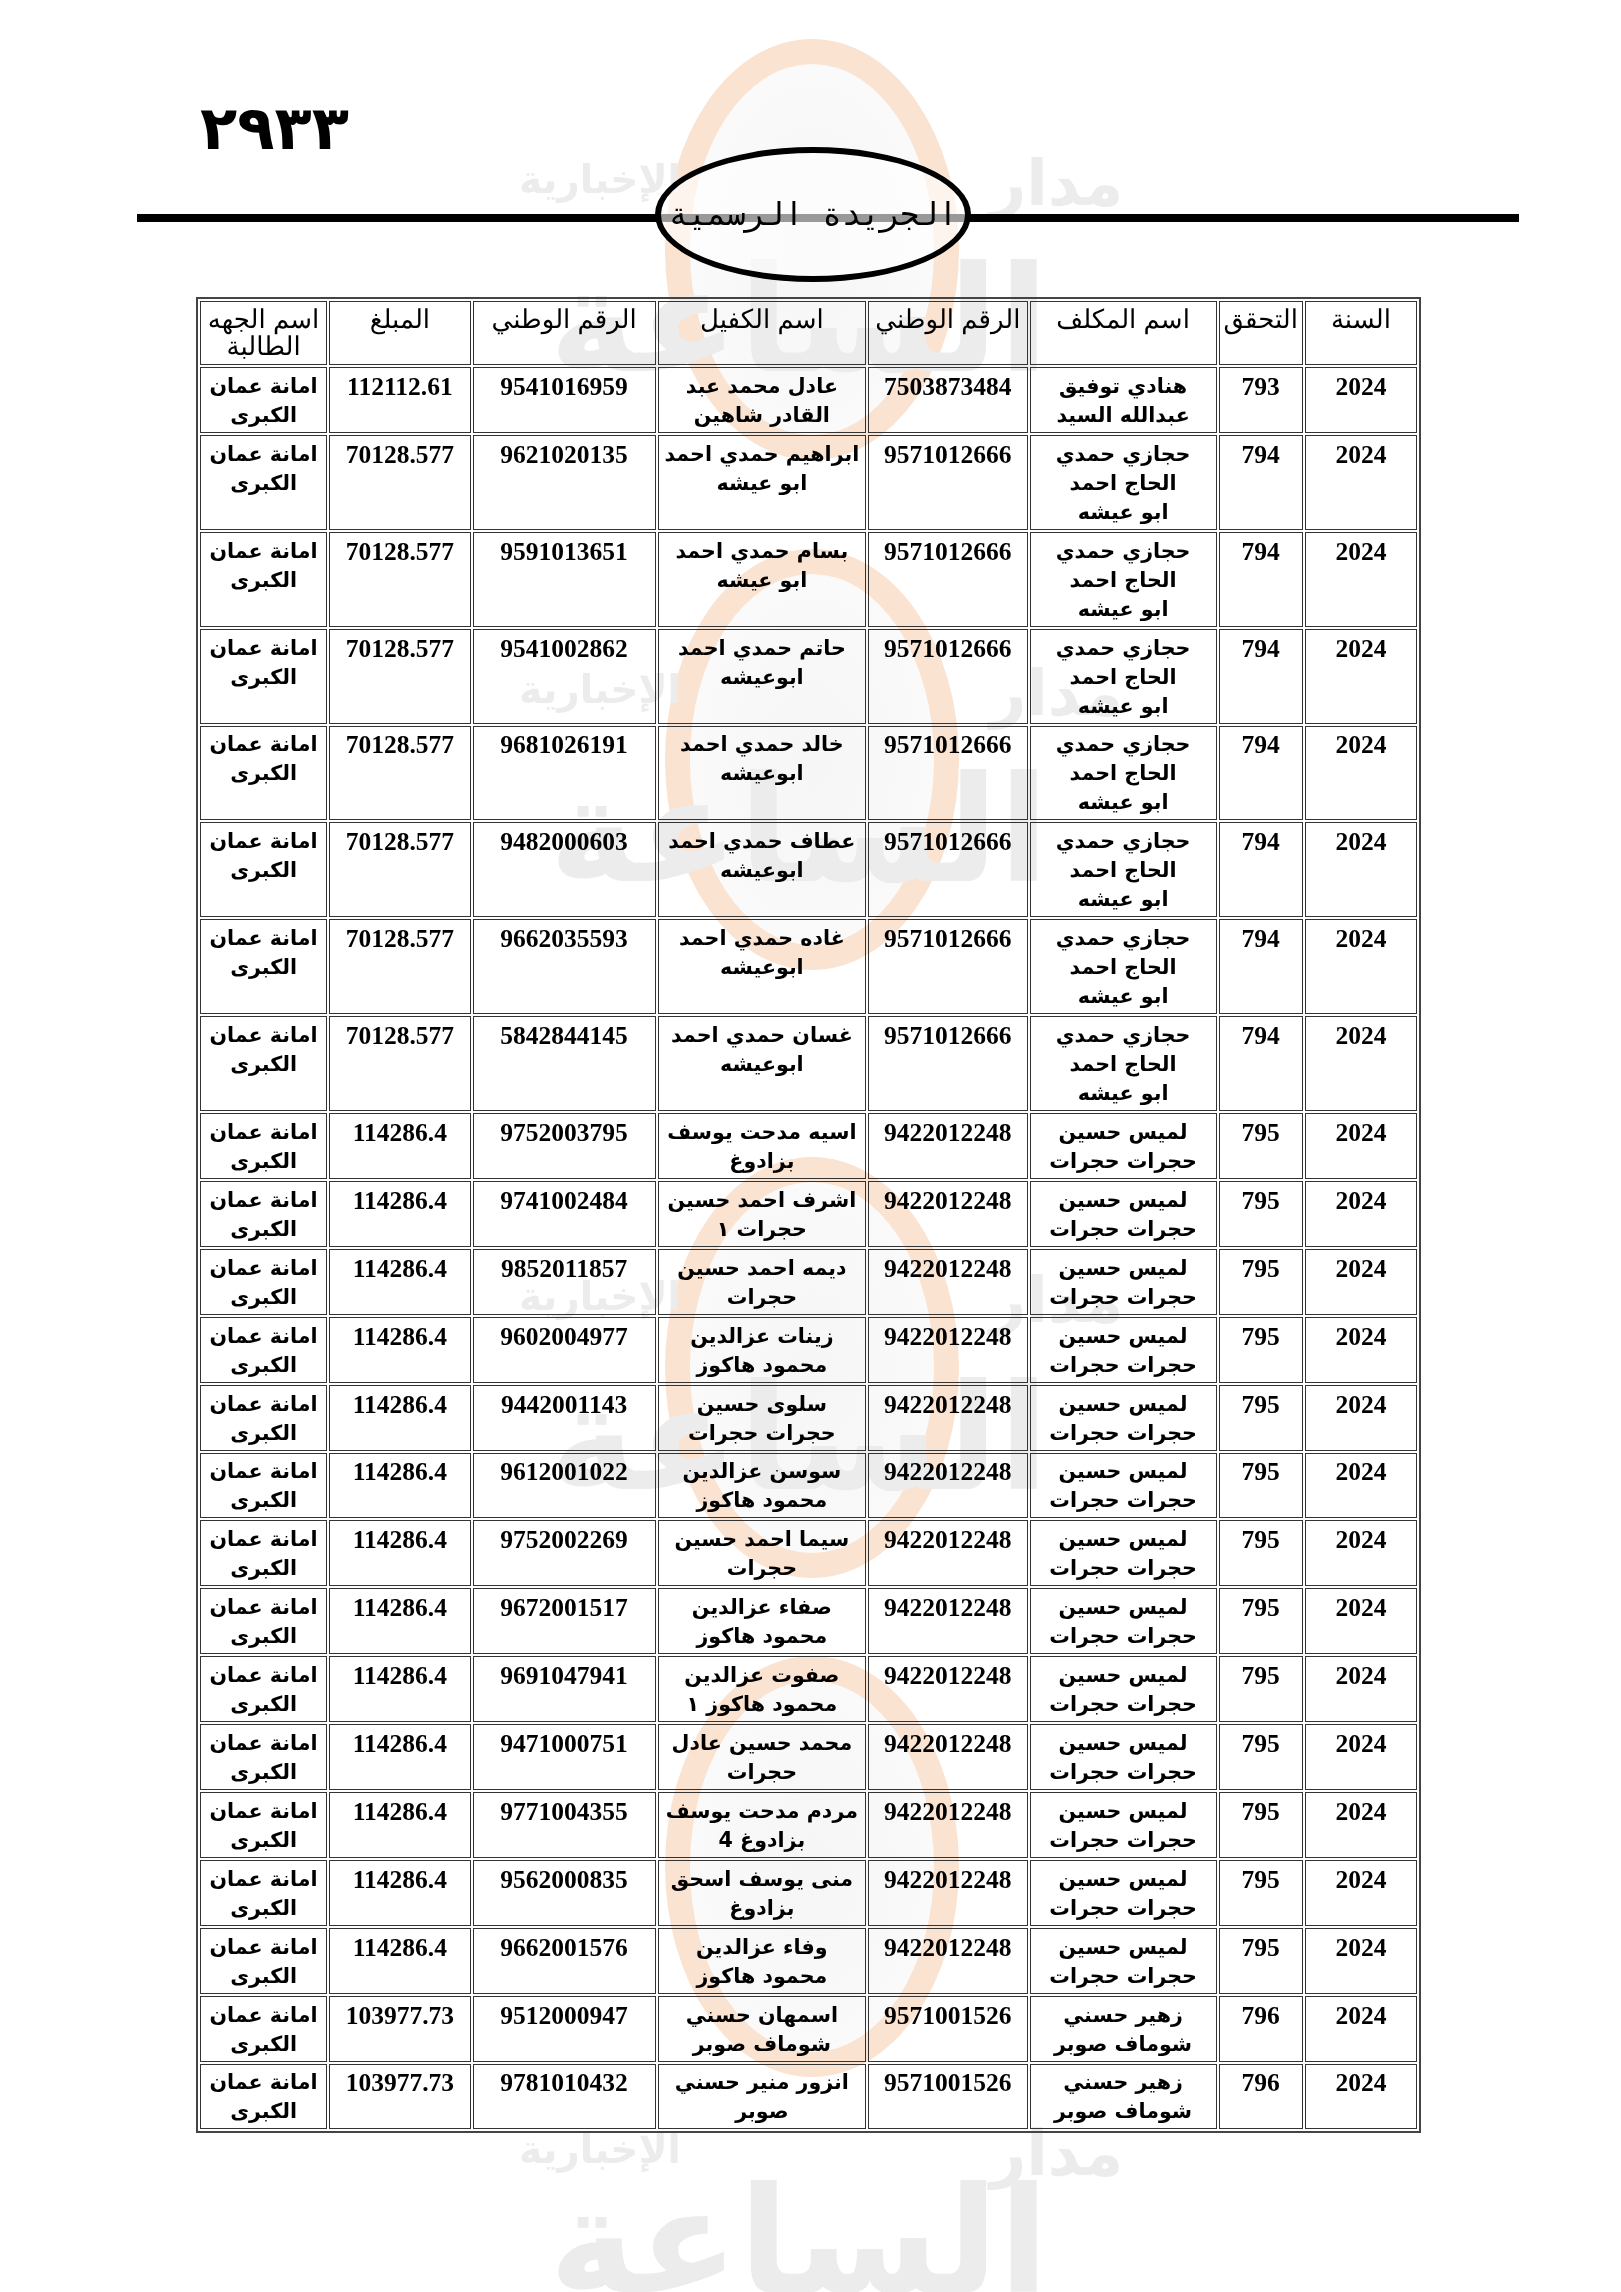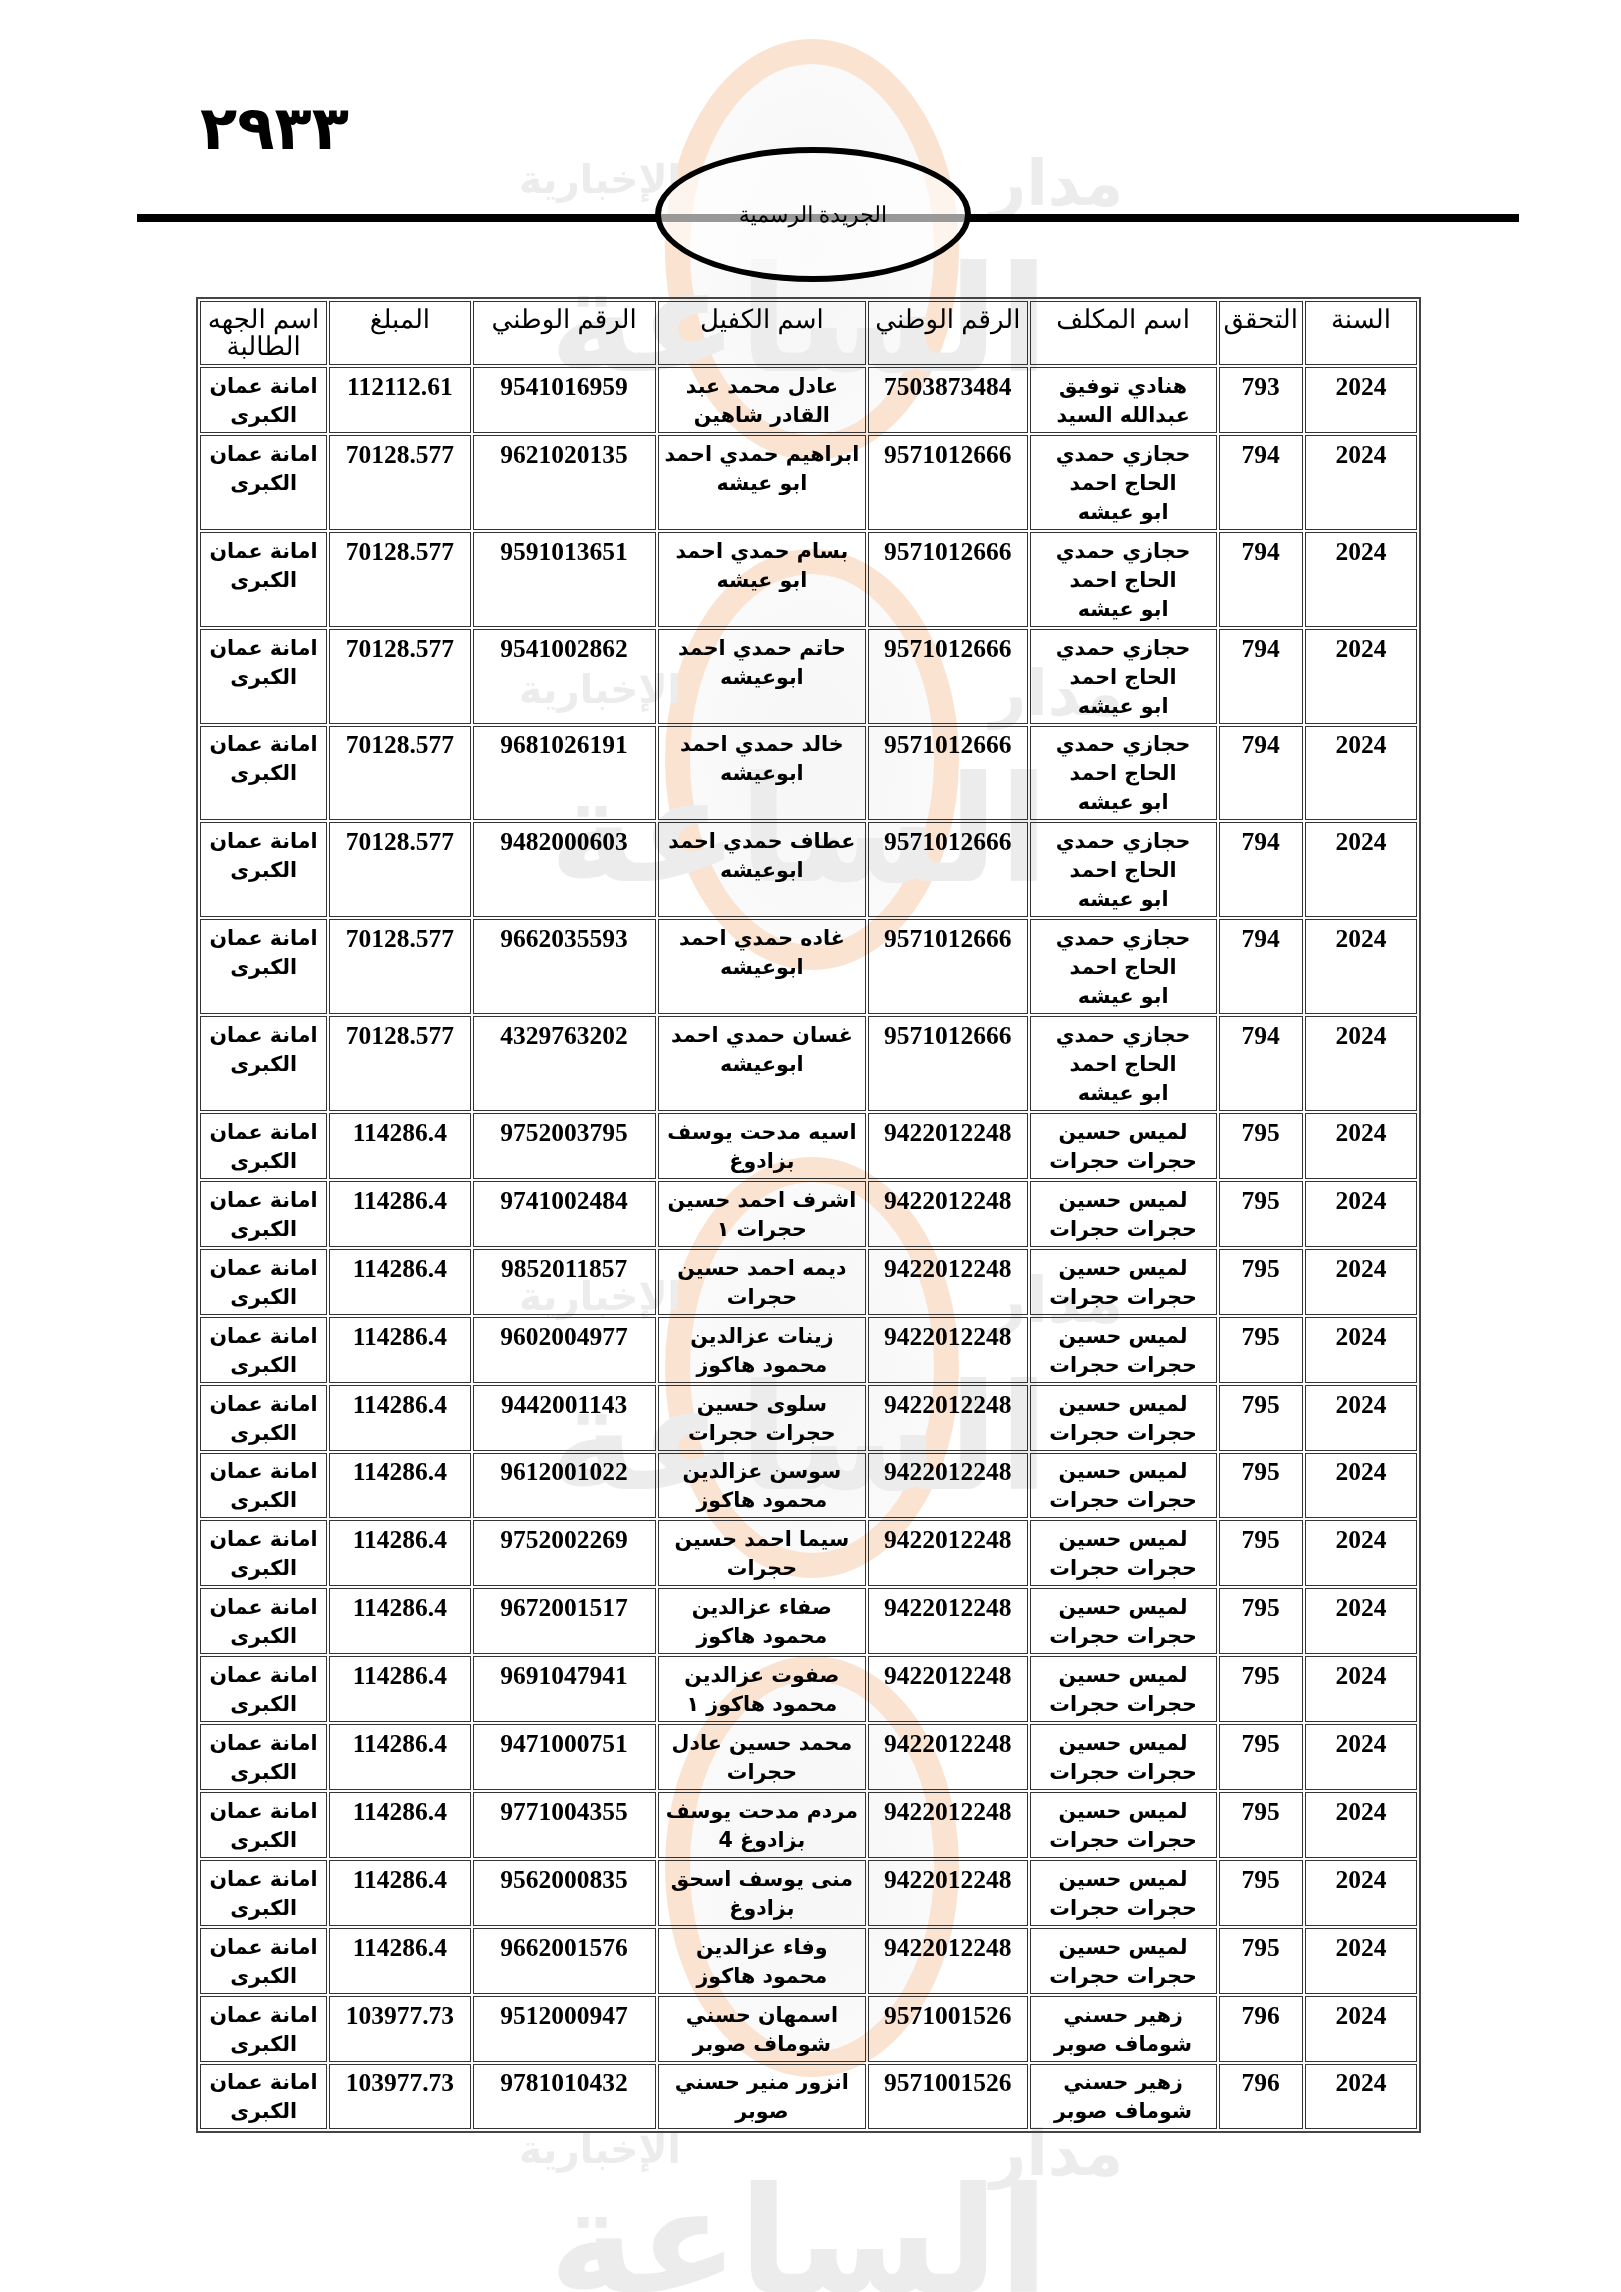--- a/index.html
+++ b/index.html
@@ -33,21 +33,21 @@
       position: absolute; left: 137px; top: 214px; width: 1382px; height: 7.8px;
       background: #000; z-index: 2;
     }
     .title-oval {
       position: absolute; left: 655px; top: 147px; width: 316px; height: 135px;
       border: 6.9px solid #000; border-radius: 50%; background: rgba(255,255,255,0.6);
       box-sizing: border-box; display: flex; align-items: center; justify-content: center;
       z-index: 3;
     }
     .title-oval span {
-      font-size: 22px; font-family: Liberation Serif, serif; direction: rtl;
+      font-size: 32px; font-family: Liberation Mono, monospace; direction: rtl;
     }
 
     
     .ledger {
       position: absolute; left: 196px; top: 297px; width: 1225px;
       border-collapse: separate; border-spacing: 2px;
       border: 2px solid #444; direction: rtl; z-index: 2;
       background: transparent;
     }
     .ledger td, .ledger th {
@@ -270,21 +270,21 @@
         <td>
           <span class="line">حجازي حمدي</span>
           <span class="line">الحاج احمد</span>
           <span class="line">ابو عيشه</span>
         </td>
         <td class="num">9571012666</td>
         <td>
           <span class="line">غسان حمدي احمد</span>
           <span class="line">ابوعيشه</span>
         </td>
-        <td class="num">4329763202</td>
+        <td class="num">5842844145</td>
         <td class="num">70128.577</td>
         <td>
           <span class="line">امانة عمان</span>
           <span class="line">الكبرى</span>
         </td>
       </tr>
       <tr class="r2">
         <td class="num">2024</td>
         <td class="num">795</td>
         <td>

